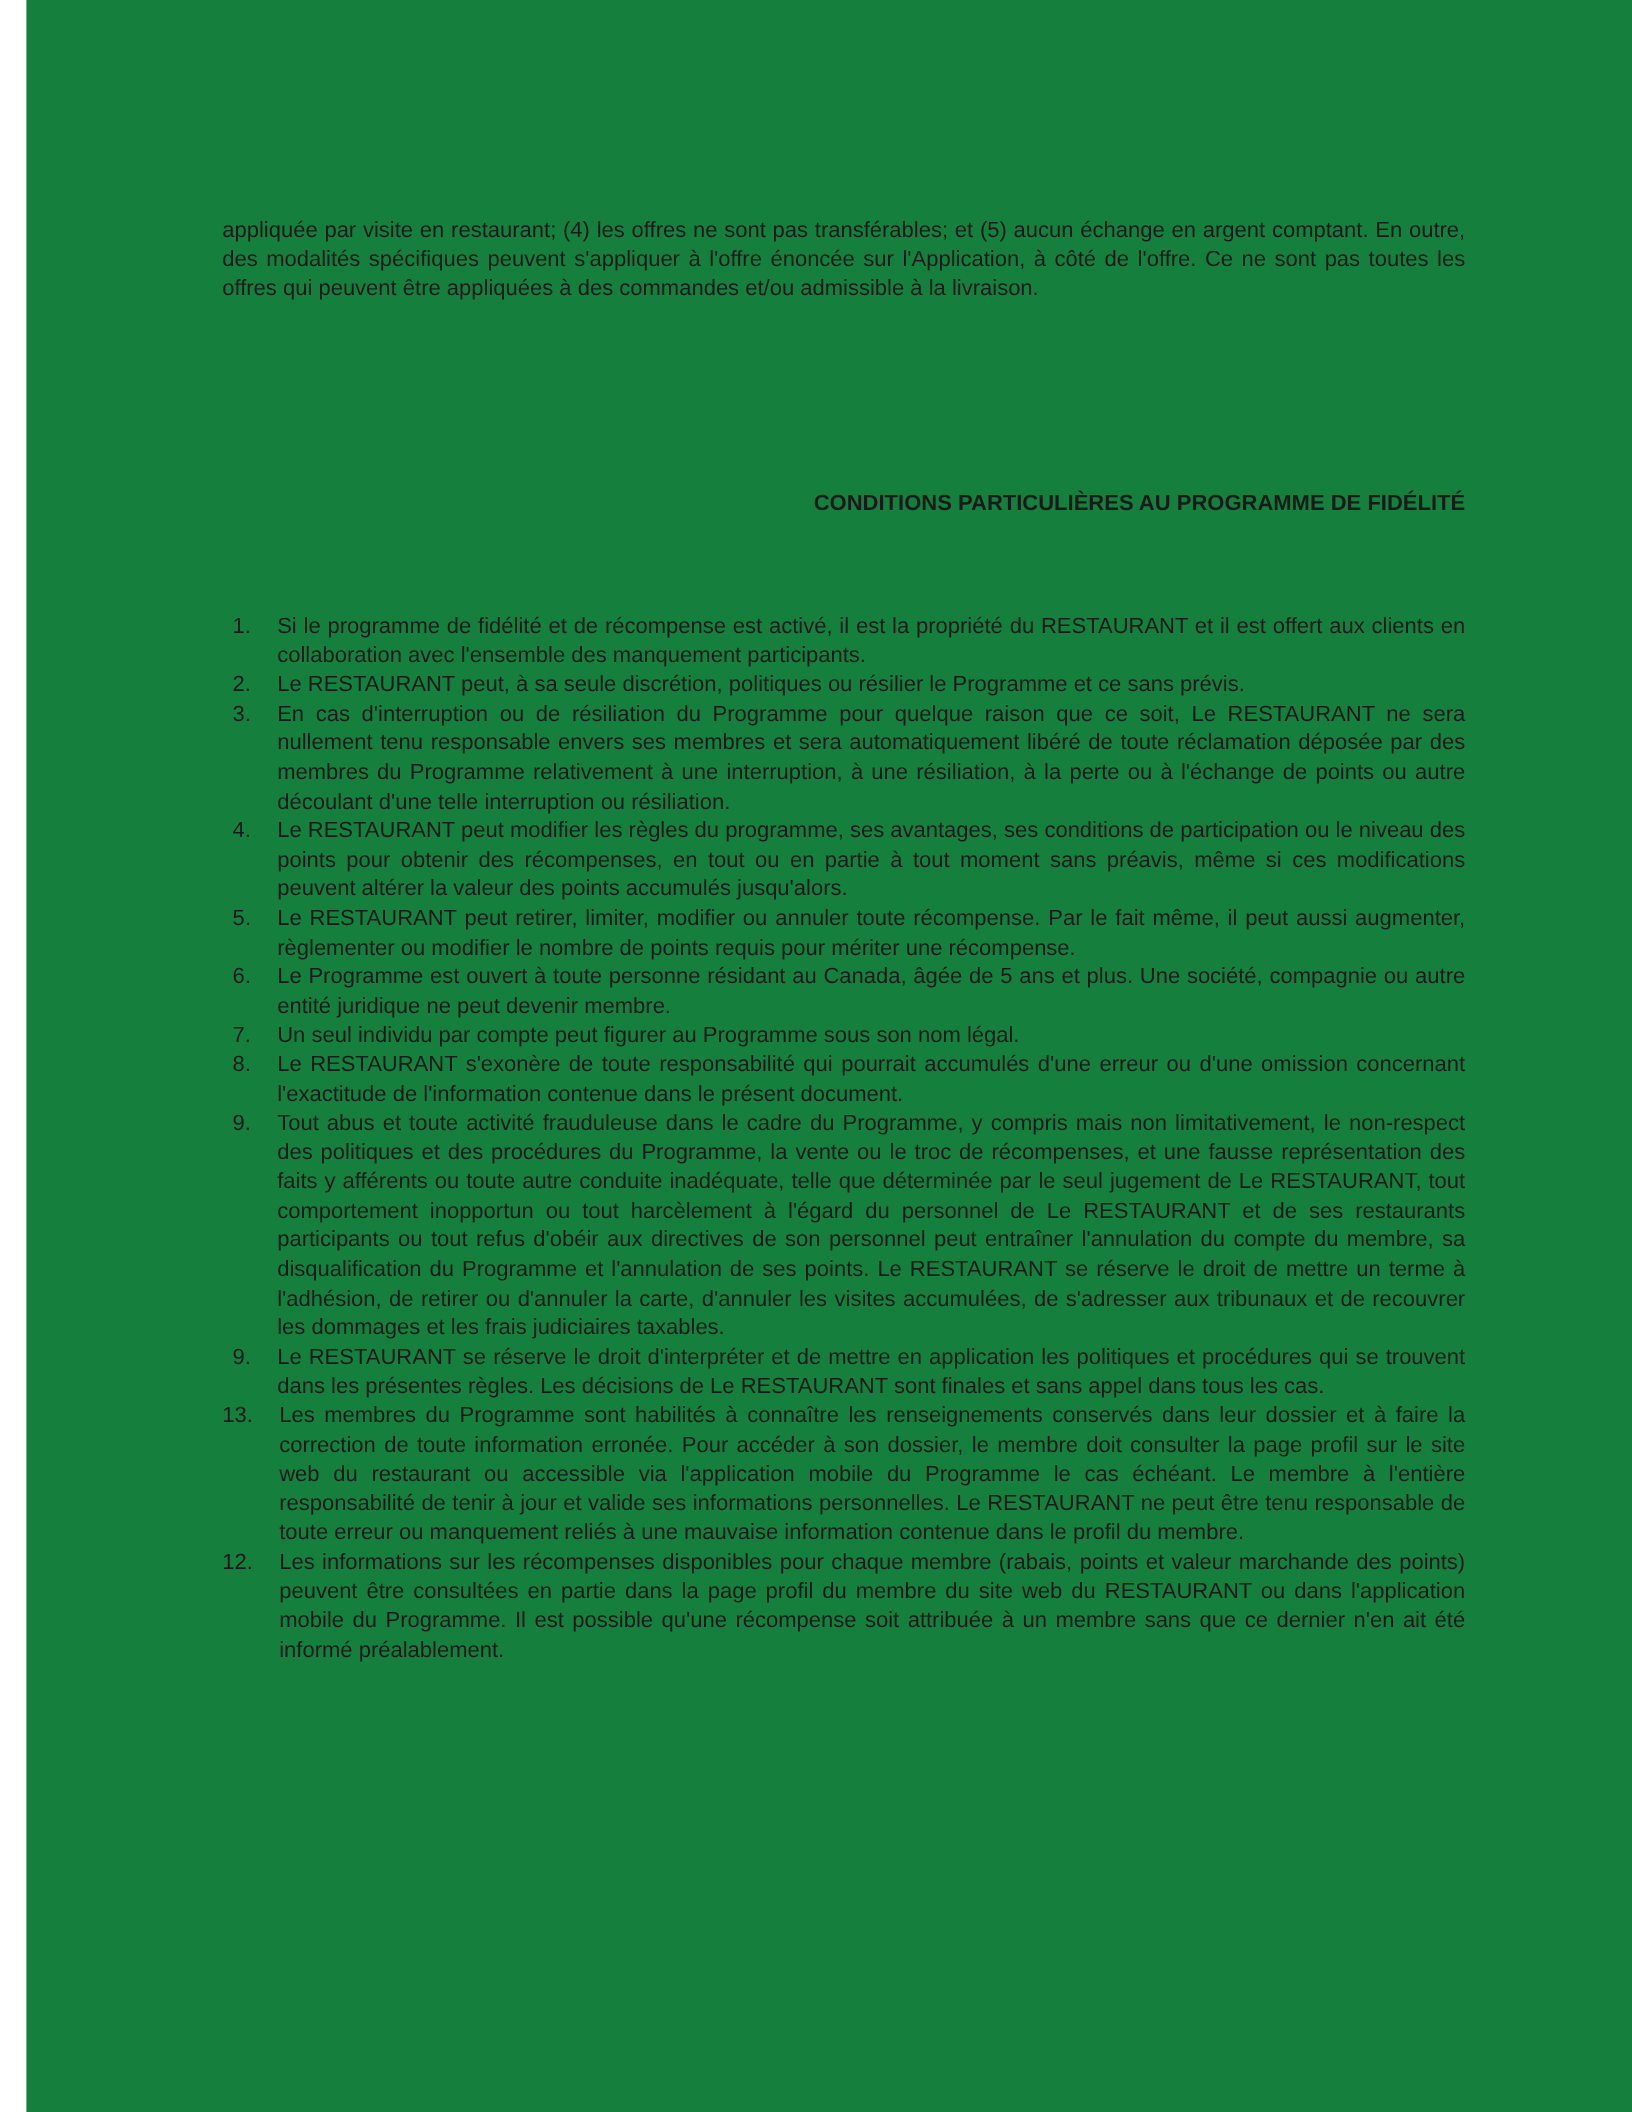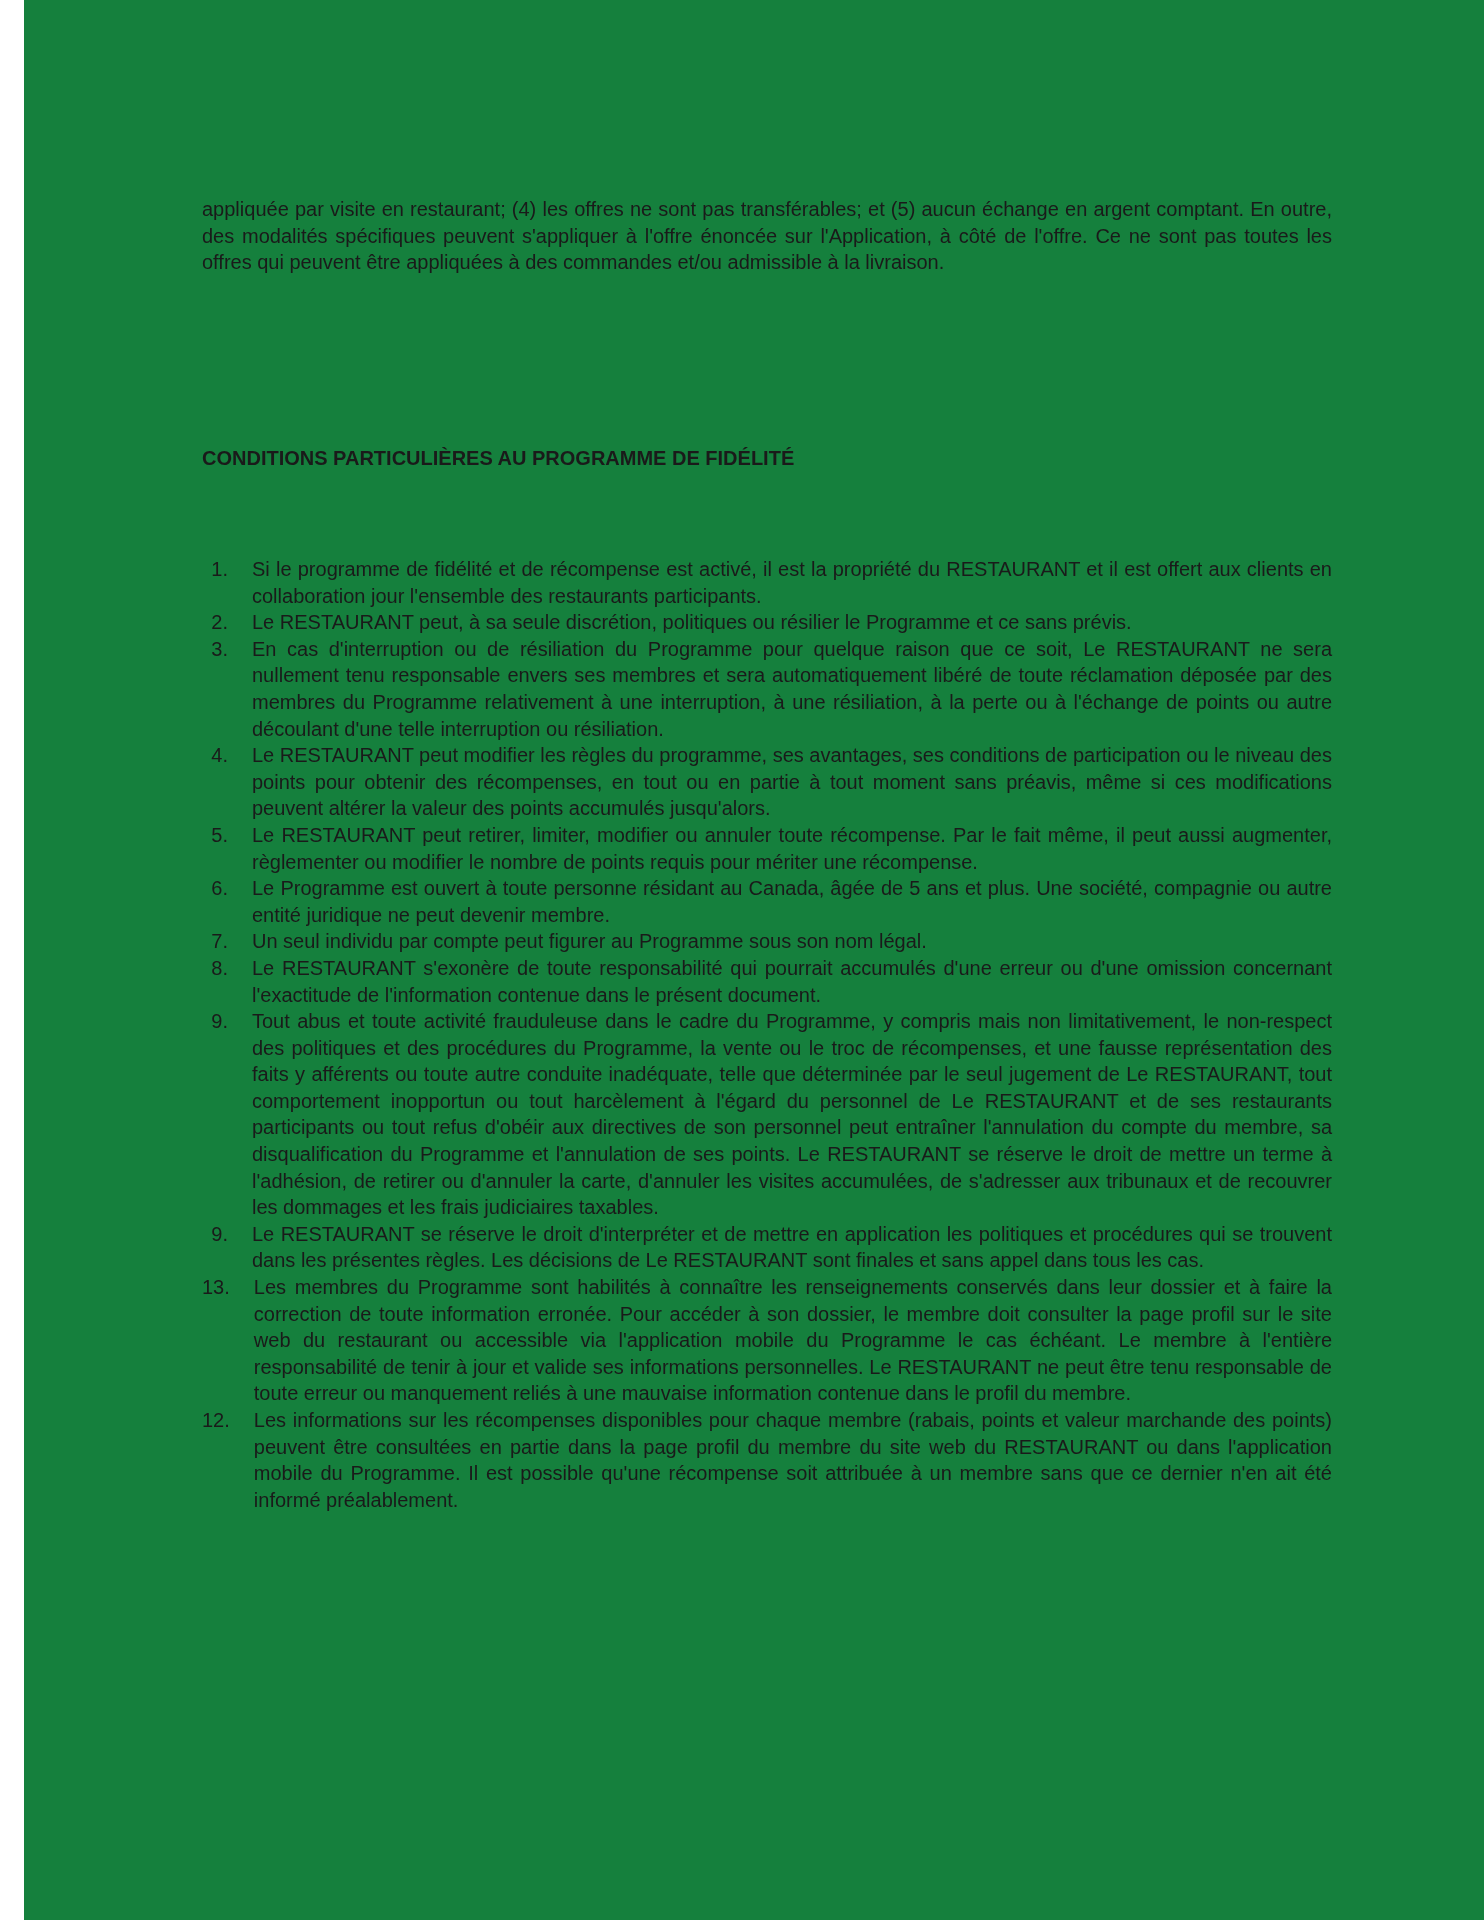--- a/index.html
+++ b/index.html
@@ -24,21 +24,21 @@
     font-size: 20px;
     line-height: 26.6px;
   }
   .intro {
     top: 176px;
     text-align: justify;
   }
   .section-heading {
     top: 432px;
     font-weight: bold;
-    text-align: left;
+    text-align: right;
   }
   .subsection-heading {
     top: 494px;
     font-weight: bold;
     text-align: left;
   }
   .terms-list {
     top: 556px;
   }
   .li-row {
@@ -63,21 +63,21 @@
 
   <p class="content-block intro">appliquée par visite en restaurant; (4) les offres ne sont pas transférables; et (5) aucun échange en argent comptant. En outre, des modalités spécifiques peuvent s'appliquer à l'offre énoncée sur l'Application, à côté de l'offre. Ce ne sont pas toutes les offres qui peuvent être appliquées à des commandes et/ou admissible à la livraison.</p>
 
   <h1 class="content-block section-heading">CONDITIONS PARTICULIÈRES AU PROGRAMME DE FIDÉLITÉ</h1>
 
 
   <div class="content-block terms-list">
 
     <div class="li-row">
       <span class="li-num">1.</span>
-      <span class="li-txt">Si le programme de fidélité et de récompense est activé, il est la propriété du RESTAURANT et il est offert aux clients en collaboration jour l'ensemble des restaurants participants.</span>
+      <span class="li-txt">Si le programme de fidélité et de récompense est activé, il est la propriété du RESTAURANT et il est offert aux clients en collaboration avec l'ensemble des manquement participants.</span>
     </div>
 
     <div class="li-row">
       <span class="li-num">2.</span>
       <span class="li-txt">Le RESTAURANT peut, à sa seule discrétion, politiques ou résilier le Programme et ce sans prévis.</span>
     </div>
 
     <div class="li-row">
       <span class="li-num">3.</span>
       <span class="li-txt">En cas d'interruption ou de résiliation du Programme pour quelque raison que ce soit, Le RESTAURANT ne sera nullement tenu responsable envers ses membres et sera automatiquement libéré de toute réclamation déposée par des membres du Programme relativement à une interruption, à une résiliation, à la perte ou à l'échange de points ou autre découlant d'une telle interruption ou résiliation.</span>

